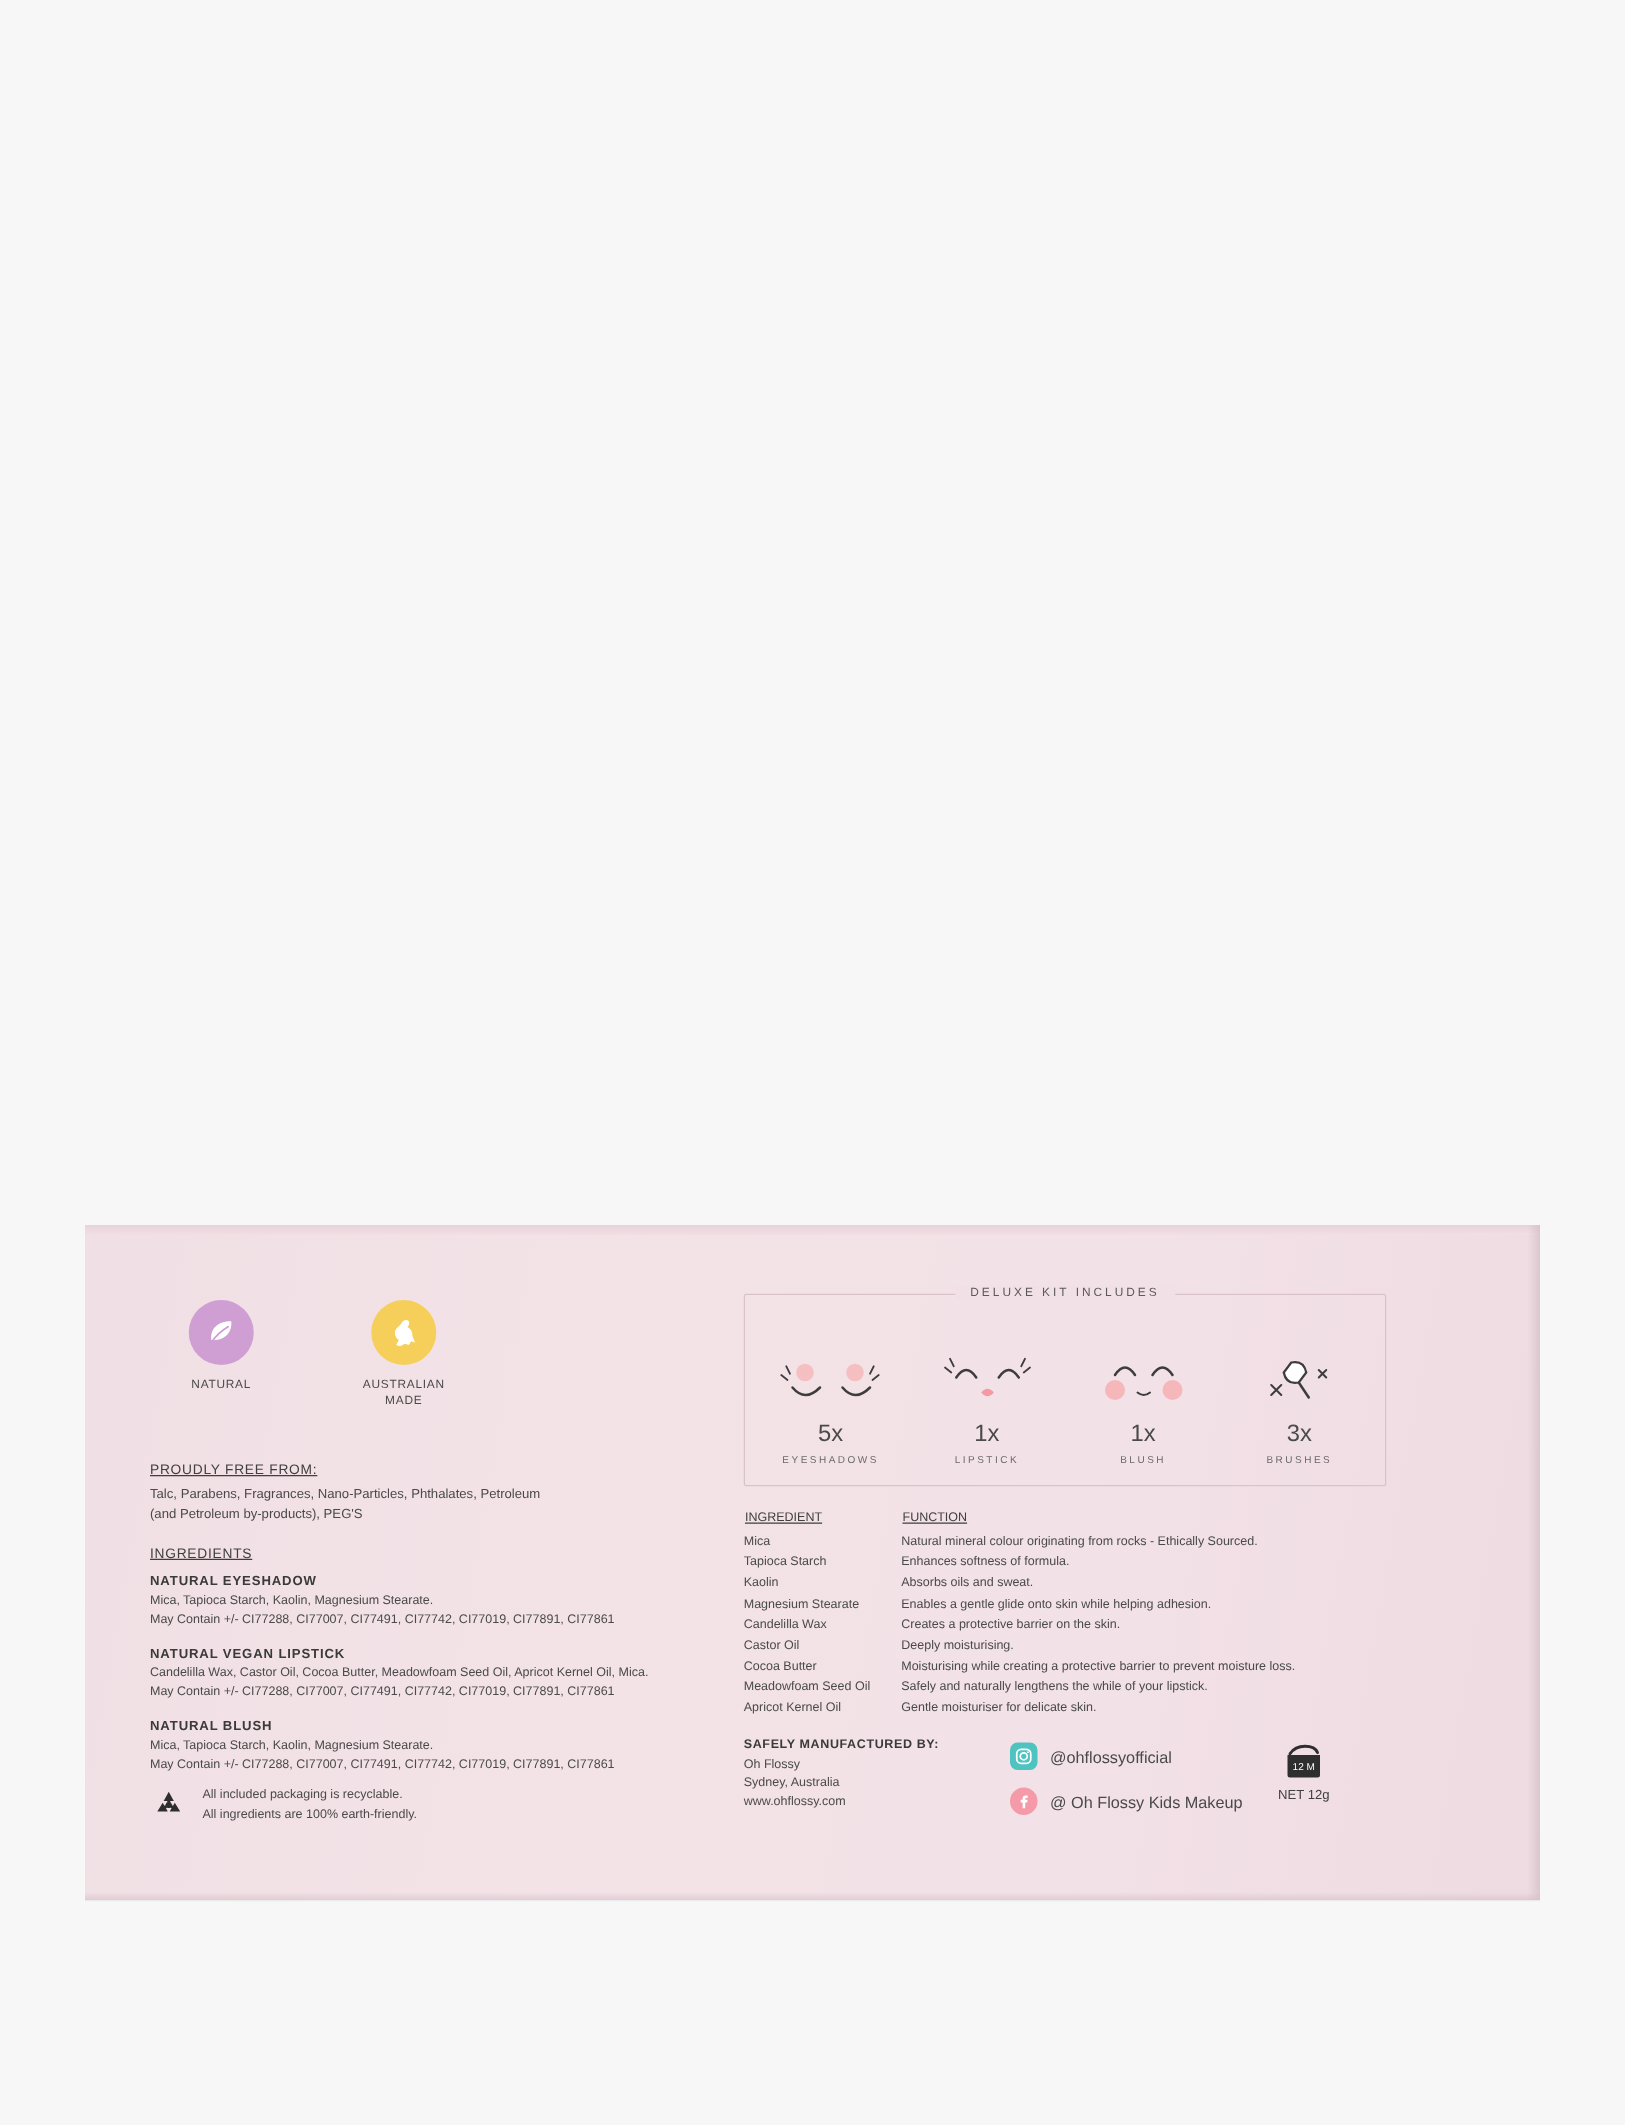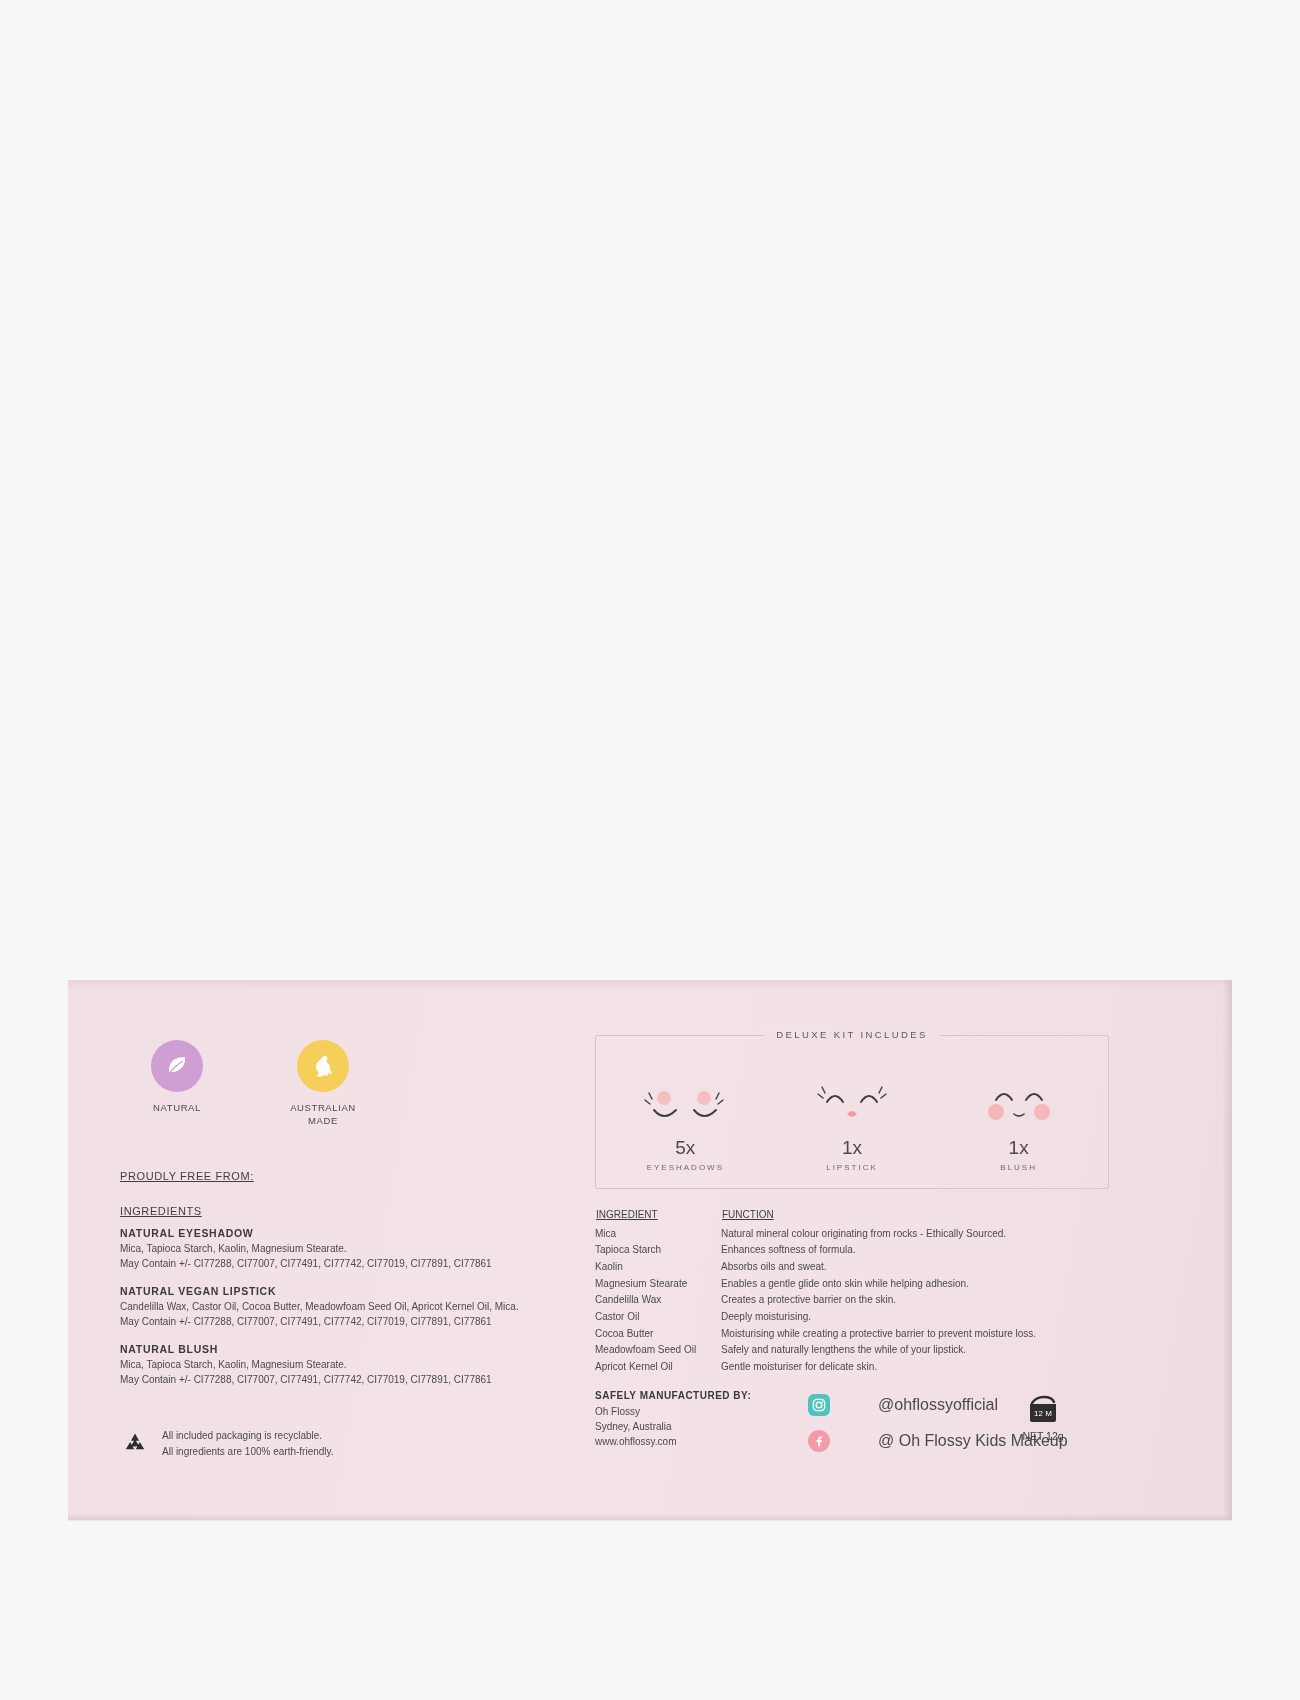--- a/index.html
+++ b/index.html
@@ -247,23 +247,22 @@
   }
   .social-icon {
     width: 22px;
     height: 22px;
     border-radius: 6px;
     display: flex;
     align-items: center;
     justify-content: center;
   }
   .social-handle {
-    font-size: 16px;
-    color: #4a4a4a;
-    margin-left: 38px;
+    font-size: 13px;
+    color: #4a4a4a;
   }
 
   
   .net {
     position: absolute;
     left: 940px;
     top: 412px;
     text-align: center;
     width: 70px;
   }
@@ -307,20 +306,22 @@
         </svg>
       </div>
       <div class="badge-label">AUSTRALIAN
 MADE</div>
     </div>
 
   </div>
 
   <div class="left-col">
     <div class="heading-underline">PROUDLY FREE FROM:</div>
+    <div class="body-text">Talc, Parabens, Fragrances, Nano-Particles, Phthalates, Petroleum
+(and Petroleum by-products), PEG'S</div>
 
     <div class="section-gap"></div>
 
     <div class="heading-underline">INGREDIENTS</div>
 
     <div class="ing-block" style="margin-top:10px;">
       <div class="ing-title">NATURAL EYESHADOW</div>
       <div class="ing-body">Mica, Tapioca Starch, Kaolin, Magnesium Stearate.
 May Contain +/- CI77288, CI77007, CI77491, CI77742, CI77019, CI77891, CI77861</div>
     </div>
@@ -386,20 +387,32 @@
             <path d="M52 16 q8 -12 16 0" stroke="#3d3d3d" stroke-width="2" fill="none" stroke-linecap="round"></path>
             <circle cx="22" cy="28" r="8" fill="#f6b2b5" opacity="0.9"></circle>
             <circle cx="68" cy="28" r="8" fill="#f6b2b5" opacity="0.9"></circle>
             <path d="M40 30 q5 4 10 0" stroke="#3d3d3d" stroke-width="1.6" fill="none" stroke-linecap="round"></path>
           </svg>
         </div>
         <div class="kit-qty">1x</div>
         <div class="kit-label">BLUSH</div>
       </div>
 
+      <div class="kit-item">
+        <div class="kit-face">
+          <svg width="90" height="46" viewBox="0 0 90 46" aria-hidden="true">
+            <path d="M38 6 q10 -2 12 8 l-6 8 q-10 2 -12 -8 z" fill="#ffffff" stroke="#3d3d3d" stroke-width="1.8"></path>
+            <path d="M44 22 l8 12" stroke="#3d3d3d" stroke-width="2" stroke-linecap="round"></path>
+            <path d="M22 24 l8 8 M30 24 l-8 8" stroke="#3d3d3d" stroke-width="1.6" stroke-linecap="round"></path>
+            <path d="M60 12 l6 6 M66 12 l-6 6" stroke="#3d3d3d" stroke-width="1.6" stroke-linecap="round"></path>
+          </svg>
+        </div>
+        <div class="kit-qty">3x</div>
+        <div class="kit-label">BRUSHES</div>
+      </div>
 
     </div>
   </div>
 
   <div class="table-wrap">
     <table class="ing-table">
       <thead>
         <tr>
           <th class="c1">INGREDIENT</th>
           <th>FUNCTION</th>

